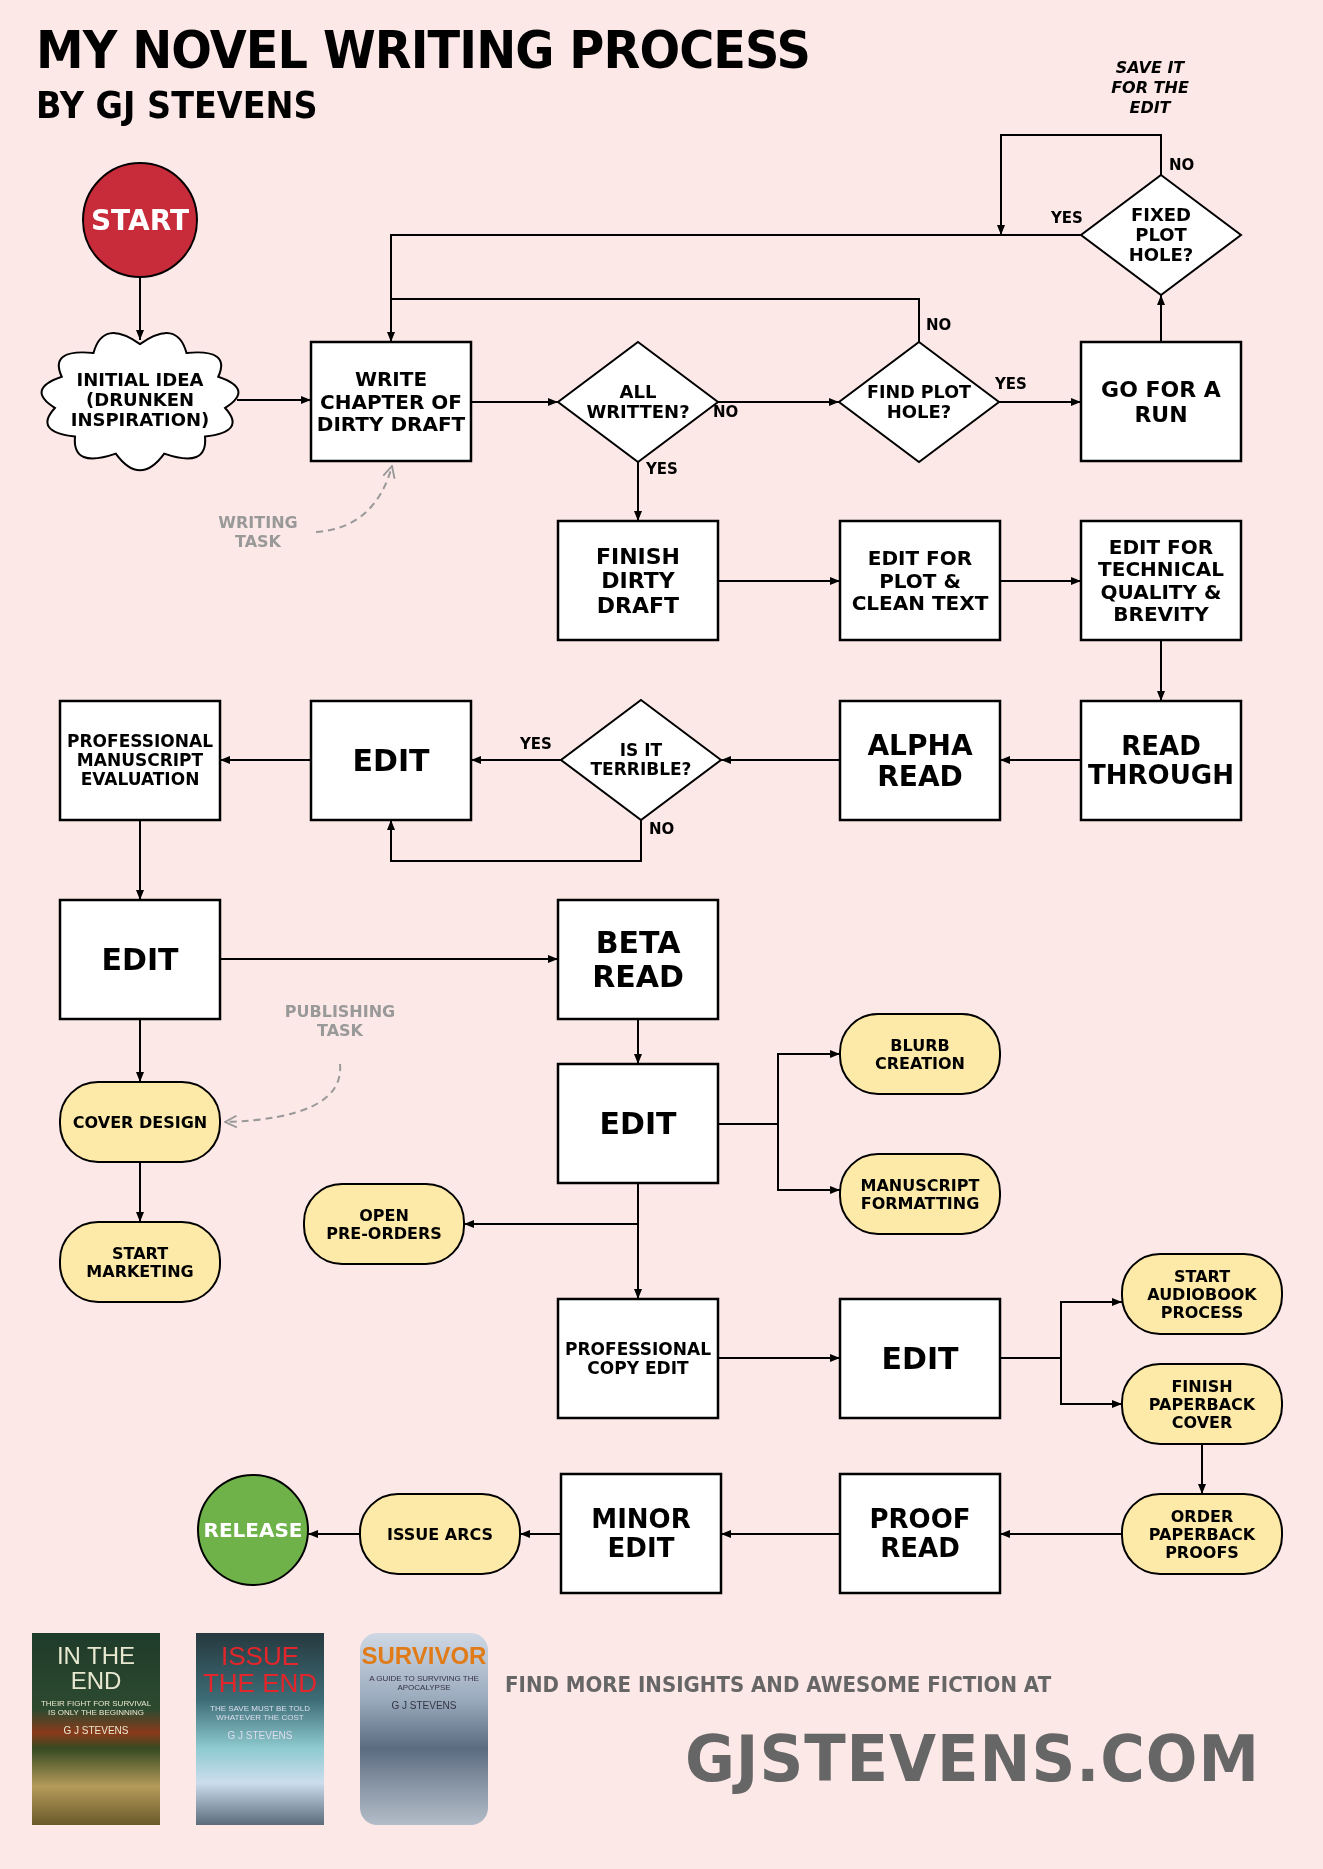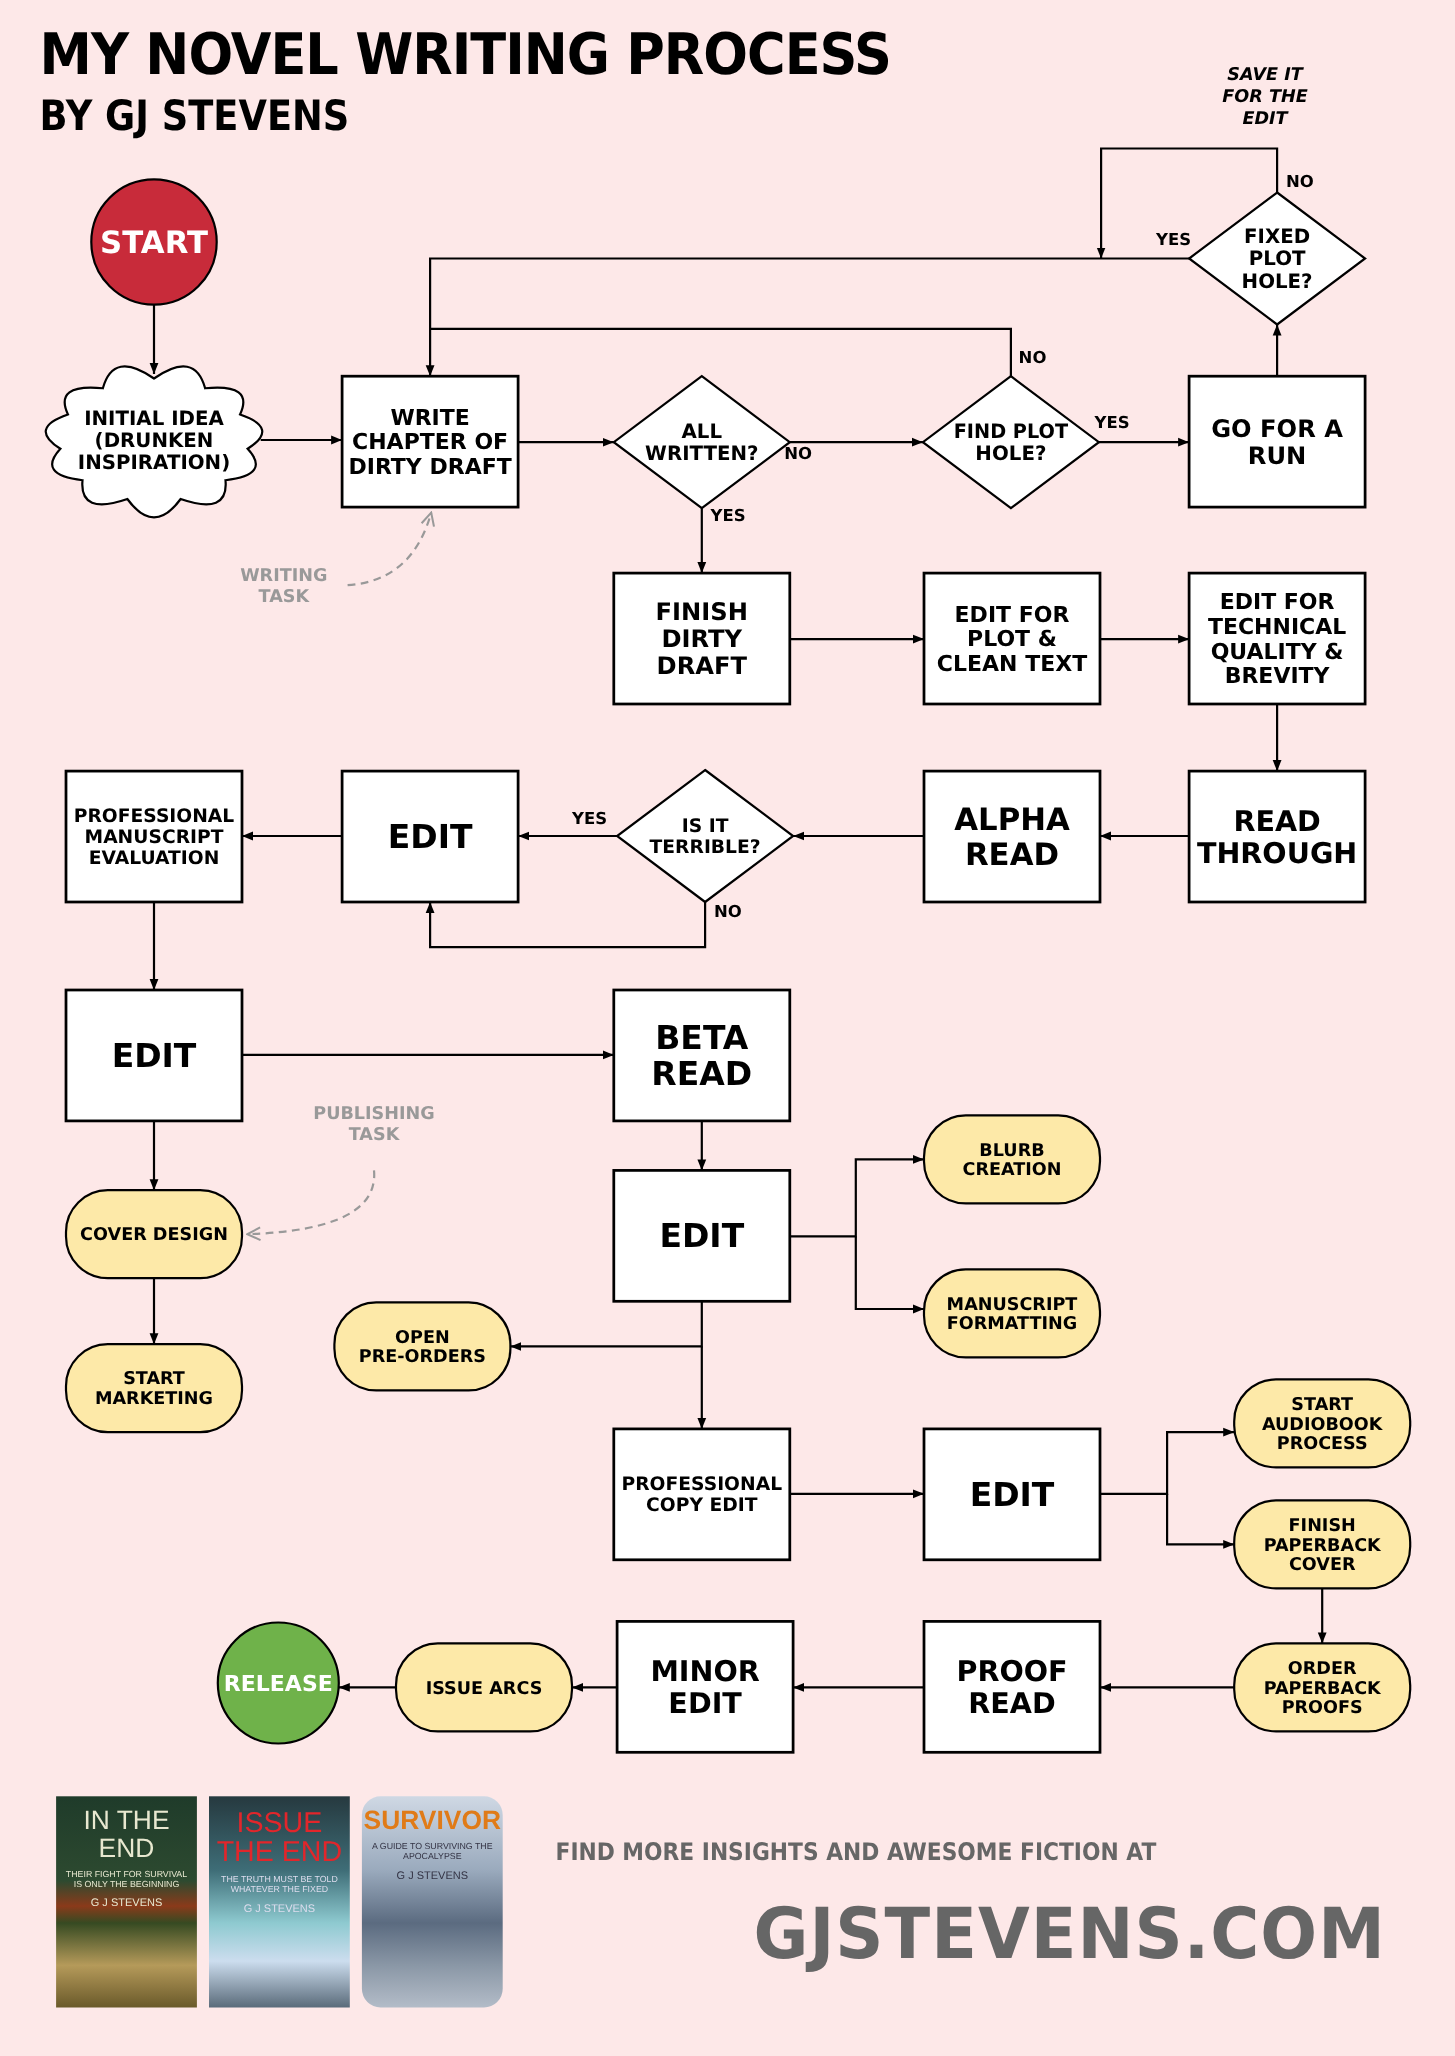--- a/index.html
+++ b/index.html
@@ -7,21 +7,21 @@
     width: 1323px; height: 1869px; background: #fde8e8; position: relative; overflow: hidden;
     font-family: "DejaVu Sans", sans-serif; color: #000;
   }
   .title { position: absolute; left: 36px; top: 24px; font-size: 52px; font-weight: bold; letter-spacing: -1px; line-height: 1; transform: scaleX(0.92); transform-origin: left top; }
   .subtitle { position: absolute; left: 36px; top: 86px; font-size: 38px; font-weight: bold; line-height: 1; transform: scaleX(0.88); transform-origin: left top; }
   svg#flow { position: absolute; left: 0; top: 0; }
   .node-text { font-family: "DejaVu Sans", sans-serif; font-weight: bold; text-anchor: middle; }
   .lbl { font-family: "DejaVu Sans", sans-serif; font-size: 15px; font-weight: bold; }
   .note { font-family: "DejaVu Sans", sans-serif; font-size: 16px; font-weight: bold; fill: #999; text-anchor: middle; }
   .save-note { font-family: "DejaVu Sans", sans-serif; font-size: 16px; font-style: italic; font-weight: bold; text-anchor: middle; }
-  .books { position: absolute; left: 51px; top: 1633px; display: flex; gap: 11px; justify-content: flex-end; }
+  .books { position: absolute; left: 32px; top: 1633px; display: flex; gap: 36px; justify-content: flex-end; }
   .book { width: 128px; height: 192px; position: relative; overflow: hidden; font-family: "Liberation Sans", sans-serif; text-align: center; }
   .book .bt { font-size: 24px; line-height: 1.05; margin-top: 10px; }
   .book .bs { font-size: 8px; margin-top: 6px; padding: 0 6px; }
   .book .ba { font-size: 10px; font-weight: normal; margin-top: 8px; }
   .book1 { background: linear-gradient(180deg,#1f3b2a 0%,#2d4a30 40%,#8a3a1a 52%,#364a22 60%,#b59a5a 80%,#6a5a2a 100%); color: #e8e8d0; }
   .book2 { background: linear-gradient(180deg,#26393f 0%,#3e6d77 35%,#8ecad0 60%,#cde 78%,#5a6b7a 100%); color: #dde; }
   .book2 .bt { color: #e2262b; font-size: 26px; }
   .book3 { background: linear-gradient(180deg,#cfd8e4 0%,#9aaabd 35%,#5b6b80 60%,#8a97a6 80%,#b3bcc8 100%); color: #334; border-radius: 17px; }
   .book3 .bt { color: #e07b18; font-size: 24px; font-weight: bold; }
   .cta { position: absolute; left: 505px; top: 1672px; font-size: 22px; font-weight: bold; color: #666; transform: scaleX(0.9); transform-origin: left top; }
@@ -266,21 +266,21 @@
 </svg>
 
 <div class="books">
   <div class="book book1">
     <div class="bt">IN THE END</div>
     <div class="bs">THEIR FIGHT FOR SURVIVAL IS ONLY THE BEGINNING</div>
     <div class="ba">G J STEVENS</div>
   </div>
   <div class="book book2">
     <div class="bt">ISSUE THE END</div>
-    <div class="bs">THE TRUTH MUST BE TOLD WHATEVER THE FIXED</div>
+    <div class="bs">THE SAVE MUST BE TOLD WHATEVER THE COST</div>
     <div class="ba">G J STEVENS</div>
   </div>
   <div class="book book3">
     <div class="bt">SURVIVOR</div>
     <div class="bs">A GUIDE TO SURVIVING THE APOCALYPSE</div>
     <div class="ba">G J STEVENS</div>
   </div>
 </div>
 
 <div class="cta">FIND MORE INSIGHTS AND AWESOME FICTION AT</div>

